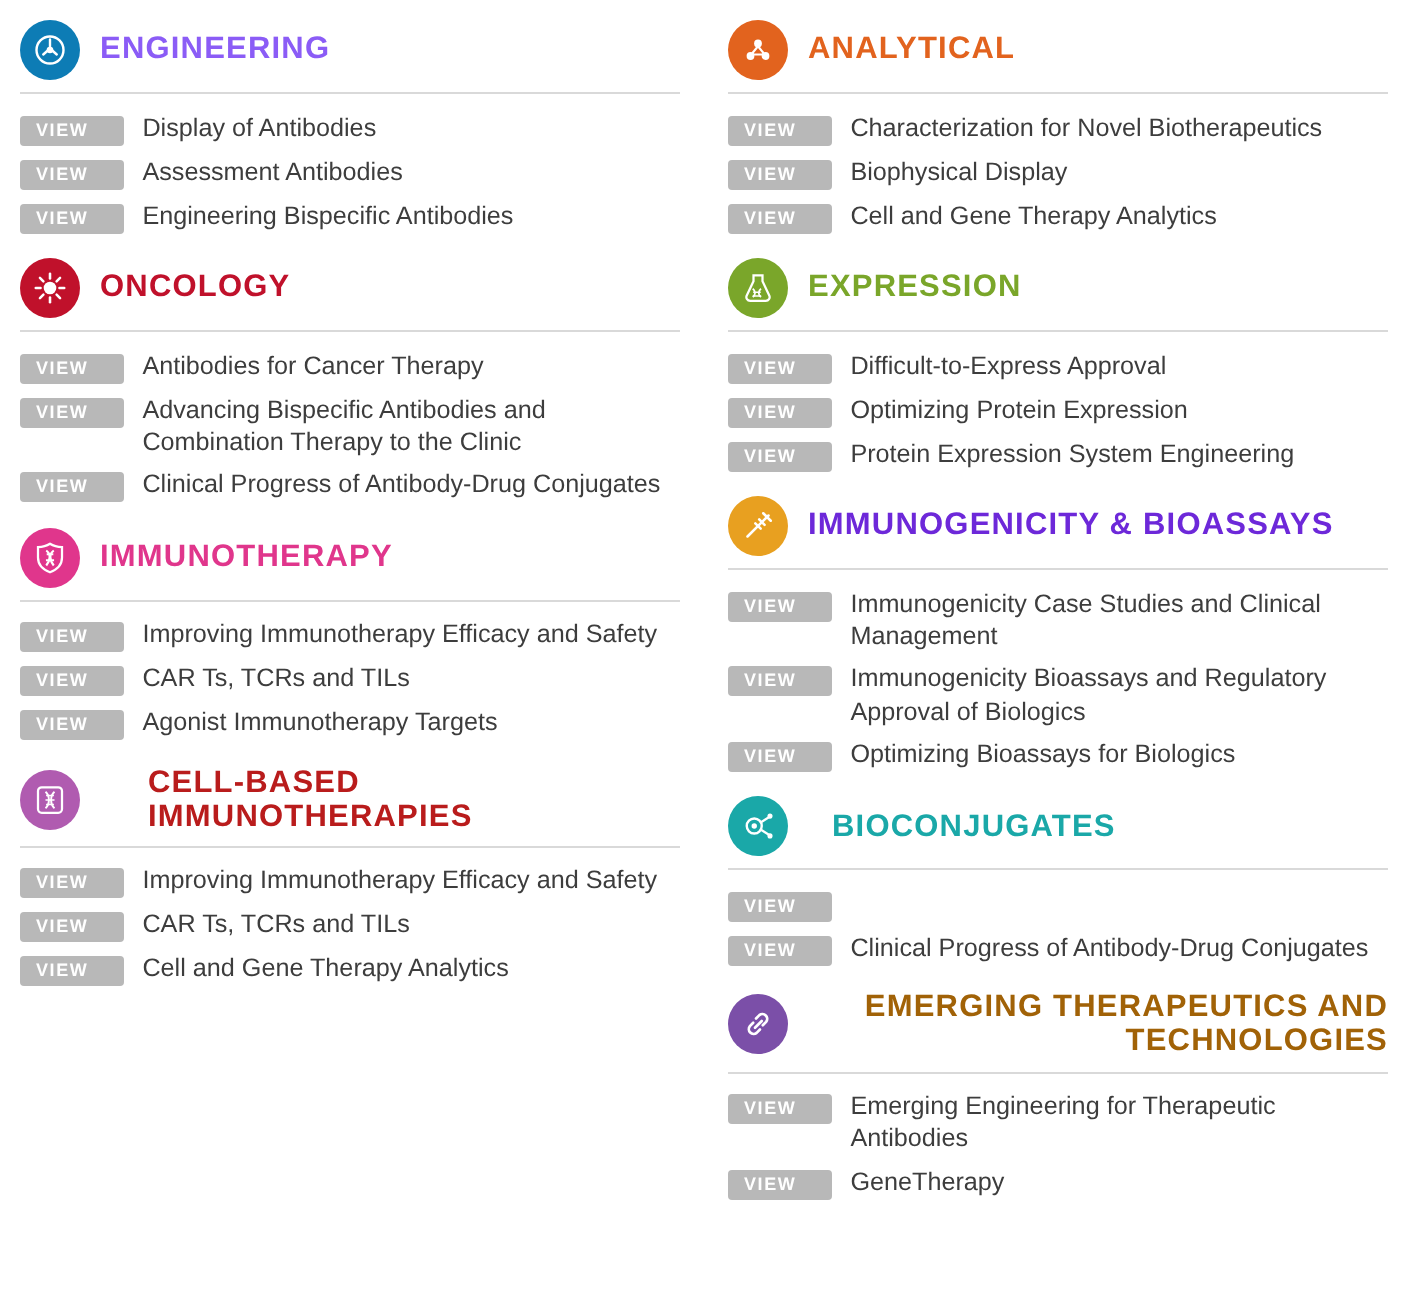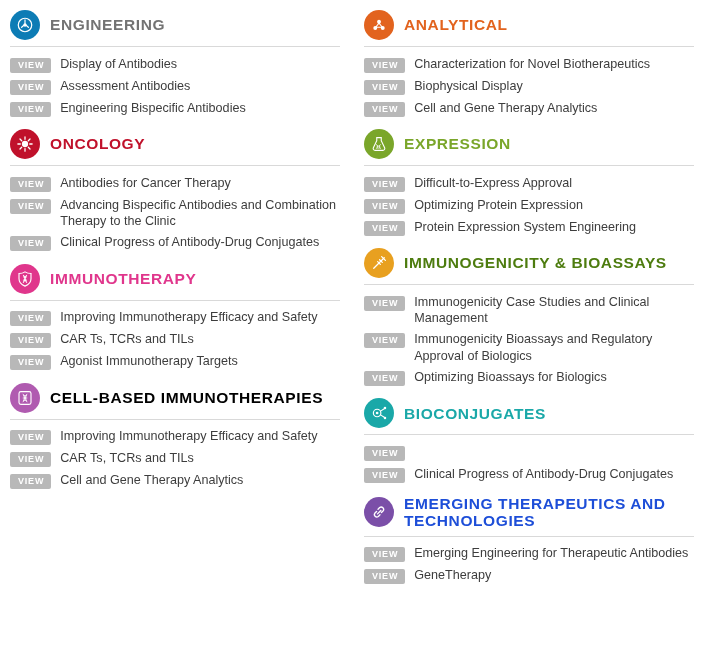--- a/index.html
+++ b/index.html
@@ -68,21 +68,21 @@
     padding: 2.5px 0;
   }
   .view-btn {
     flex: 0 0 auto;
     display: inline-block;
     background: #b8b8b8;
     color: #ffffff;
     font-size: 9px;
     font-weight: bold;
     letter-spacing: 0.8px;
-    padding: 3px 7px 3px 8px;
+    padding: 3px 18px 3px 8px;
     border-radius: 2px;
     line-height: 1;
     margin-top: 2px;
     cursor: pointer;
     user-select: none;
   }
   .item-label {
     font-size: 12.6px;
     color: #3d3d3d;
     line-height: 1.3;
@@ -98,21 +98,21 @@
   <div class="column col-left">
       <div class="section">
         <div class="section-header">
           <span class="badge" style="background: rgb(13, 124, 181);">
             <svg width="18" height="18" viewBox="0 0 24 24">
               <circle cx="12" cy="12" r="9" fill="none" stroke="#fff" stroke-width="1.6"></circle>
               <path d="M12 5 L12 11 M12 11 L7.5 15 M12 11 L16.5 15" stroke="#fff" stroke-width="1.6" fill="none" stroke-linecap="round"></path>
               <circle cx="12" cy="12" r="2.2" fill="#fff"></circle>
             </svg>
           </span>
-          <div class="section-title" style="color: #737373;">ENGINEERING</div>
+          <div class="section-title" style="color: #8b5cf6;">ENGINEERING</div>
         </div>
         <div class="divider"></div>
         <ul class="items">
           <li class="item">
             <span class="view-btn" style="background: rgb(184, 184, 184);">VIEW</span>
             <span class="item-label">Display of Antibodies</span>
           </li>
           <li class="item">
             <span class="view-btn" style="background: rgb(184, 184, 184);">VIEW</span>
             <span class="item-label">Assessment Antibodies</span>
@@ -187,21 +187,21 @@
       </div>
       <div class="section">
         <div class="section-header">
           <span class="badge" style="background: rgb(176, 91, 176);">
             <svg width="18" height="18" viewBox="0 0 24 24">
               <rect x="4" y="3.5" width="16" height="17" rx="2.5" fill="none" stroke="#fff" stroke-width="1.5"></rect>
               <path d="M9 6.5c3 2.5 3 8.5 0 11 M15 6.5c-3 2.5-3 8.5 0 11" stroke="#fff" stroke-width="1.3" fill="none"></path>
               <path d="M9.4 9h5.2 M9 12h6 M9.4 15h5.2" stroke="#fff" stroke-width="1.1"></path>
             </svg>
           </span>
-          <div class="section-title" style="color: #000000;">CELL-BASED IMMUNOTHERAPIES</div>
+          <div class="section-title" style="color: #b91c1c; margin-left: 24px;">CELL-BASED IMMUNOTHERAPIES</div>
         </div>
         <div class="divider"></div>
         <ul class="items">
           <li class="item">
             <span class="view-btn" style="background: rgb(184, 184, 184);">VIEW</span>
             <span class="item-label">Improving Immunotherapy Efficacy and Safety</span>
           </li>
           <li class="item">
             <span class="view-btn" style="background: rgb(184, 184, 184);">VIEW</span>
             <span class="item-label">CAR Ts, TCRs and TILs</span>
@@ -276,21 +276,21 @@
           <span class="badge" style="background: rgb(232, 160, 32);">
             <svg width="18" height="18" viewBox="0 0 24 24">
               <g stroke="#fff" stroke-width="1.7" stroke-linecap="round" fill="none">
                 <path d="M5 19 L19 5"></path>
                 <path d="M12.8 7.6 L16.4 11.2"></path>
                 <path d="M10.2 10.2 L13.8 13.8"></path>
                 <path d="M15.5 3.5 L20.5 8.5"></path>
               </g>
             </svg>
           </span>
-          <div class="section-title" style="color: #4d7c0f;">IMMUNOGENICITY &amp; BIOASSAYS</div>
+          <div class="section-title" style="color: #6d28d9;">IMMUNOGENICITY &amp; BIOASSAYS</div>
         </div>
         <div class="divider"></div>
         <ul class="items">
           <li class="item">
             <span class="view-btn" style="background: rgb(184, 184, 184);">VIEW</span>
             <span class="item-label">Immunogenicity Case Studies and Clinical Management</span>
           </li>
           <li class="item">
             <span class="view-btn" style="background: rgb(184, 184, 184);">VIEW</span>
             <span class="item-label">Immunogenicity Bioassays and Regulatory Approval of Biologics</span>
@@ -305,21 +305,21 @@
         <div class="section-header">
           <span class="badge" style="background: rgb(26, 168, 168);">
             <svg width="18" height="18" viewBox="0 0 24 24">
               <circle cx="9.5" cy="12" r="5" fill="none" stroke="#fff" stroke-width="1.6"></circle>
               <circle cx="9.5" cy="12" r="1.8" fill="#fff"></circle>
               <path d="M14 9.5 L19.5 6 M14 14.5 L19.5 18" stroke="#fff" stroke-width="1.5" stroke-linecap="round"></path>
               <circle cx="20" cy="5.4" r="1.7" fill="#fff"></circle>
               <circle cx="20" cy="18.6" r="1.7" fill="#fff"></circle>
             </svg>
           </span>
-          <div class="section-title" style="color: rgb(26, 168, 168);">BIOCONJUGATES</div>
+          <div class="section-title" style="color: rgb(26, 168, 168); margin-left: 12px;">BIOCONJUGATES</div>
         </div>
         <div class="divider"></div>
         <ul class="items">
           <li class="item">
             <span class="view-btn" style="background: rgb(184, 184, 184);">VIEW</span>
           </li>
           <li class="item">
             <span class="view-btn" style="background: rgb(184, 184, 184);">VIEW</span>
             <span class="item-label">Clinical Progress of Antibody-Drug Conjugates</span>
           </li>
@@ -329,21 +329,21 @@
         <div class="section-header">
           <span class="badge" style="background: rgb(123, 79, 168);">
             <svg width="18" height="18" viewBox="0 0 24 24">
               <g fill="none" stroke="#fff" stroke-width="1.8" stroke-linecap="round">
                 <path d="M10 14.5 L14.5 10"></path>
                 <path d="M8.8 11.2 L6.6 13.4a3.2 3.2 0 0 0 4.5 4.5l2.2-2.2"></path>
                 <path d="M15.2 12.8 L17.4 10.6a3.2 3.2 0 0 0-4.5-4.5l-2.2 2.2"></path>
               </g>
             </svg>
           </span>
-          <div class="section-title" style="color: #1d4ed8;">EMERGING THERAPEUTICS AND TECHNOLOGIES</div>
+          <div class="section-title" style="color: #a16207; text-align: right;">EMERGING THERAPEUTICS AND TECHNOLOGIES</div>
         </div>
         <div class="divider"></div>
         <ul class="items">
           <li class="item">
             <span class="view-btn" style="background: rgb(184, 184, 184);">VIEW</span>
             <span class="item-label">Emerging Engineering for Therapeutic Antibodies</span>
           </li>
           <li class="item">
             <span class="view-btn" style="background: rgb(184, 184, 184);">VIEW</span>
             <span class="item-label">GeneTherapy</span>

